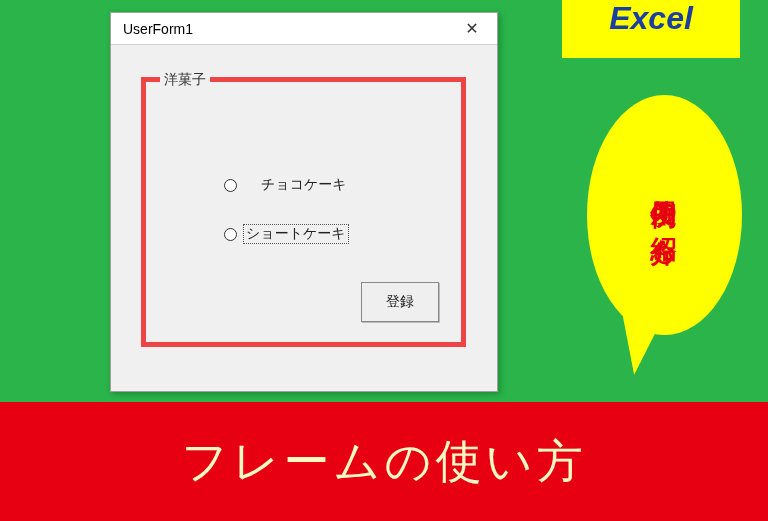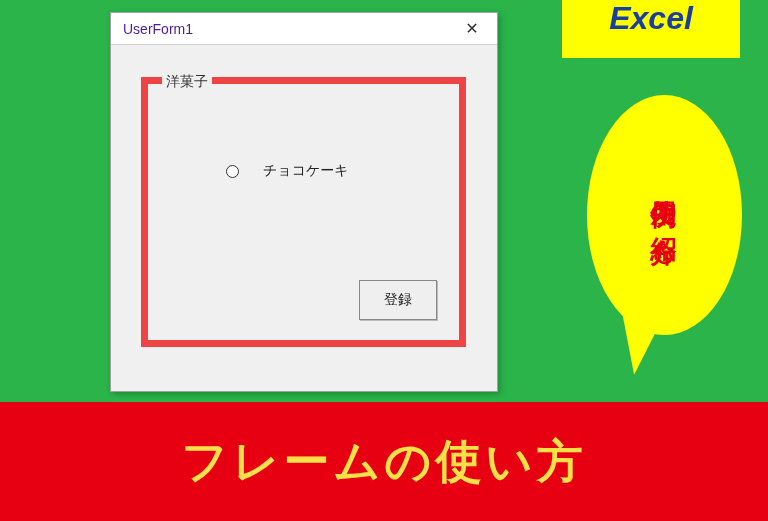--- a/index.html
+++ b/index.html
@@ -19,23 +19,23 @@
     .red-banner {
       position: absolute;
       top: 402px; left: 0;
       width: 768px; height: 119px;
       background: #e60012;
       display: flex;
       align-items: center;
       justify-content: center;
     }
     .red-banner-text {
-      color: #fde047;
+      color: #fef9c3;
       font-size: 46px;
-      font-weight: bold;
+      font-weight: normal;
       letter-spacing: 4px;
     }
     .excel-badge {
       position: absolute;
       top: 0; right: 28px;
       width: 178px; height: 58px;
       background: #ffff00;
       display: flex;
       align-items: flex-start;
       justify-content: center;
@@ -95,55 +95,55 @@
       height: 32px;
       background: #ffffff;
       display: flex;
       align-items: center;
       justify-content: space-between;
       padding: 0 10px 0 12px;
       border-bottom: 1px solid #d0d0d0;
     }
     .userform-title {
       font-size: 14px;
-      color: #4c1d95;
+      color: #000000;
     }
     .close-x {
       font-size: 16px;
       color: #333;
       font-family: Arial, sans-serif;
       width: 30px;
       text-align: center;
       cursor: pointer;
     }
     .userform-body {
       position: relative;
       height: 348px;
     }
     .frame-box {
       position: absolute;
       top: 32px; left: 30px;
       width: 325px; height: 270px;
-      border: 7px solid #ef4444;
+      border: 5px solid #ef4444;
     }
     .frame-legend {
       position: absolute;
       top: -11px; left: 14px;
       background: #f0f0f0;
       padding: 0 4px;
       font-size: 14px;
       color: #333;
     }
     .radio-row {
       position: absolute;
       display: flex;
       align-items: center;
       gap: 6px;
     }
-    .radio-1 { top: 78px; left: 78px; gap: 24px; }
+    .radio-1 { top: 94px; left: 78px; gap: 24px; }
     .radio-2 { top: 142px; left: 78px; }
     .radio-circle {
       width: 13px; height: 13px;
       border: 1px solid #333;
       border-radius: 50%;
       background: #fff;
       flex-shrink: 0;
     }
     .radio-label {
       font-size: 14px;
@@ -190,20 +190,24 @@
   </div>
   <div class="userform-body">
     <div class="frame-box">
       <div class="frame-legend">洋菓子</div>
 
       <div class="radio-row radio-1">
         <span class="radio-circle"></span>
         <span class="radio-label">チョコケーキ</span>
       </div>
 
+      <div class="radio-row radio-2">
+        <span class="radio-circle"></span>
+        <span class="radio-label focused">ショートケーキ</span>
+      </div>
 
       <div class="submit-btn">
         <span>登録</span>
       </div>
     </div>
   </div>
 </div>
 
 <div class="red-banner">
   <span class="red-banner-text">フレームの使い方</span>

